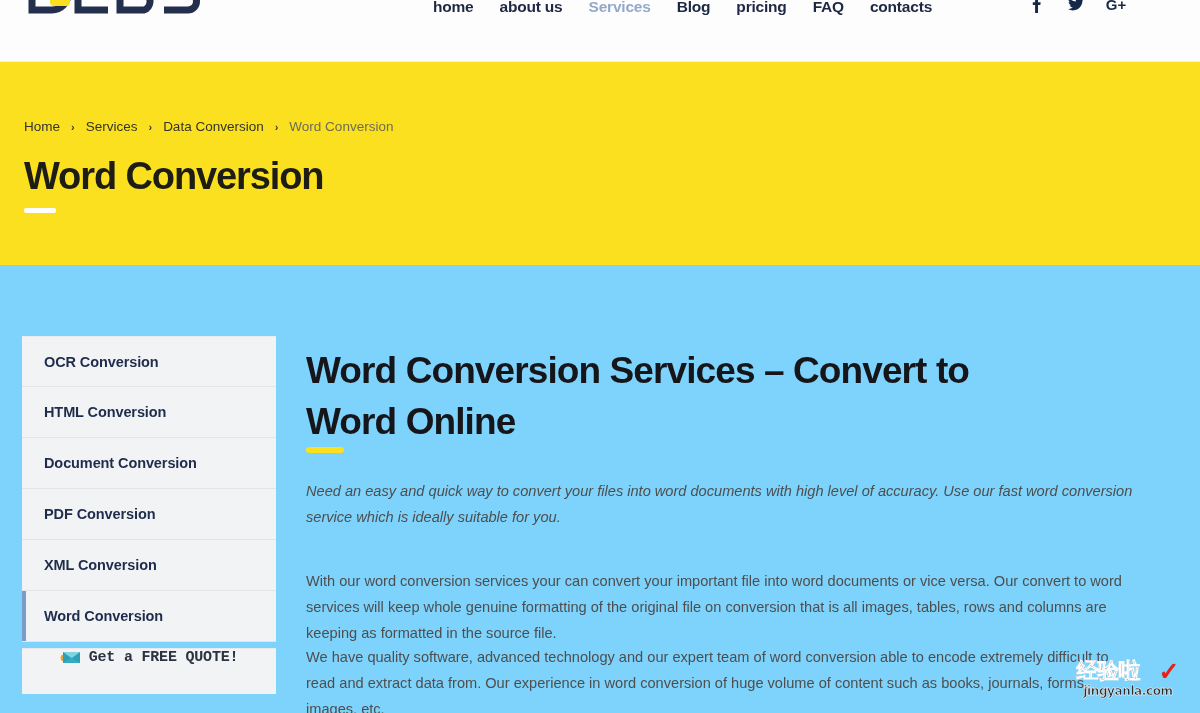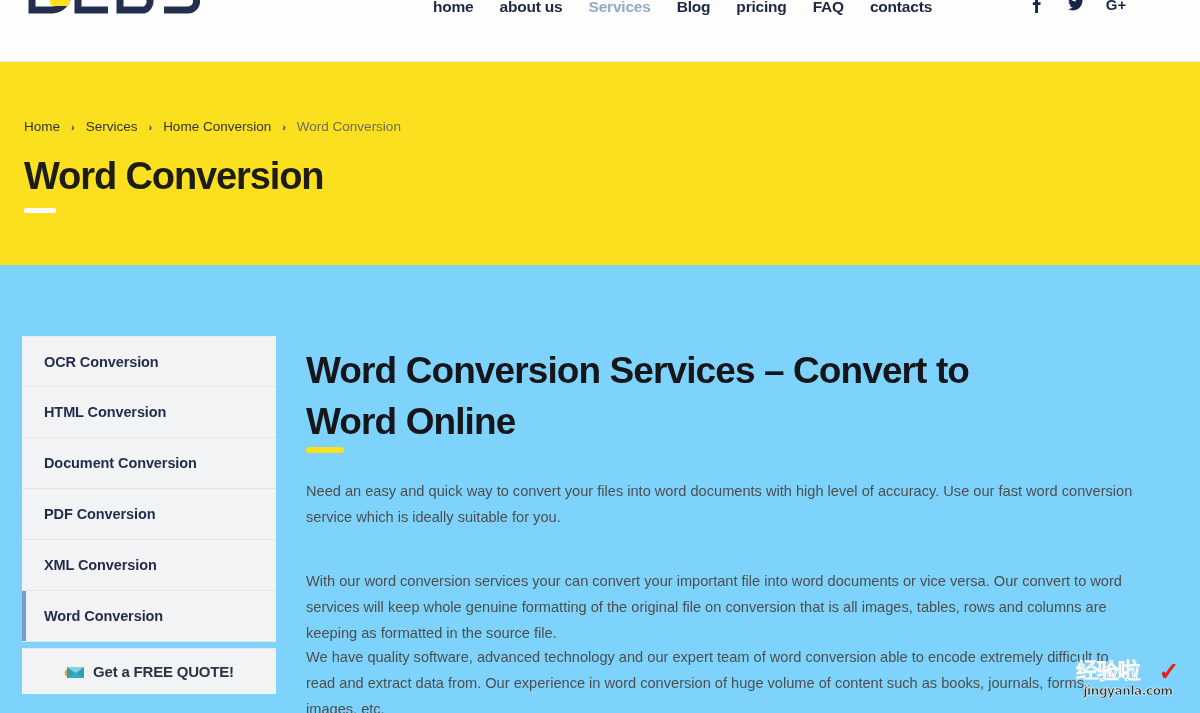--- a/index.html
+++ b/index.html
@@ -96,23 +96,24 @@
   .side-item.active::before {
     content:""; position:absolute; left:0; top:0;
     width:4px; height:100%; background:#7b9dc9;
   }
 
   .quote-box {
     position:absolute; left:22px; top:383px;
     width:254px; height:46px;
     background:#f2f3f4;
     border-top:1px solid #e8eaec;
-    display:flex; align-items:center; justify-content:center;
+    display:flex; justify-content:center;
     gap:7px;
     cursor:pointer;
+    font-family:Liberation Mono, monospace;
   }
   .quote-label {
     font-size:15px; font-weight:bold; color:#2b3340;
     letter-spacing:-0.2px;
   }
 
   
   .content {
     position:absolute; left:306px; top:0px; width:830px;
   }
@@ -125,21 +126,21 @@
   .content-rule {
     position:absolute; left:0; top:182px;
     width:38px; height:6px; background:#fae01e; border-radius:3px;
   }
   .para {
     position:absolute; left:0;
     width:828px;
     font-size:14.6px; color:#4e4e4e;
     line-height:26px;
   }
-  .p1 { top:213px; }
+  .p1 { top:213px;font-style:italic; }
   .p2 { top:279px;margin-top:24px; }
   .p3 { top:371px;margin-top:8px; }
 
   
   .watermark {
     position:absolute; left:1062px; top:652px;
     width:132px; height:58px;
     pointer-events:none;
     display:flex; flex-direction:column; align-items:center;
     justify-content:flex-start;
@@ -209,21 +210,21 @@
   </div>
 </div>
 
 <div class="banner">
 
   <div class="breadcrumb">
     <span class="crumb">Home</span>
     <span class="crumb-sep">›</span>
     <span class="crumb">Services</span>
     <span class="crumb-sep">›</span>
-    <span class="crumb">Home Conversion</span>
+    <span class="crumb">Data Conversion</span>
     <span class="crumb-sep">›</span>
     <span class="crumb last">Word Conversion</span>
   </div>
 
   <h1 class="banner-title">Word Conversion</h1>
   <div class="banner-rule"></div>
 </div>
 
 <div class="main">
 

